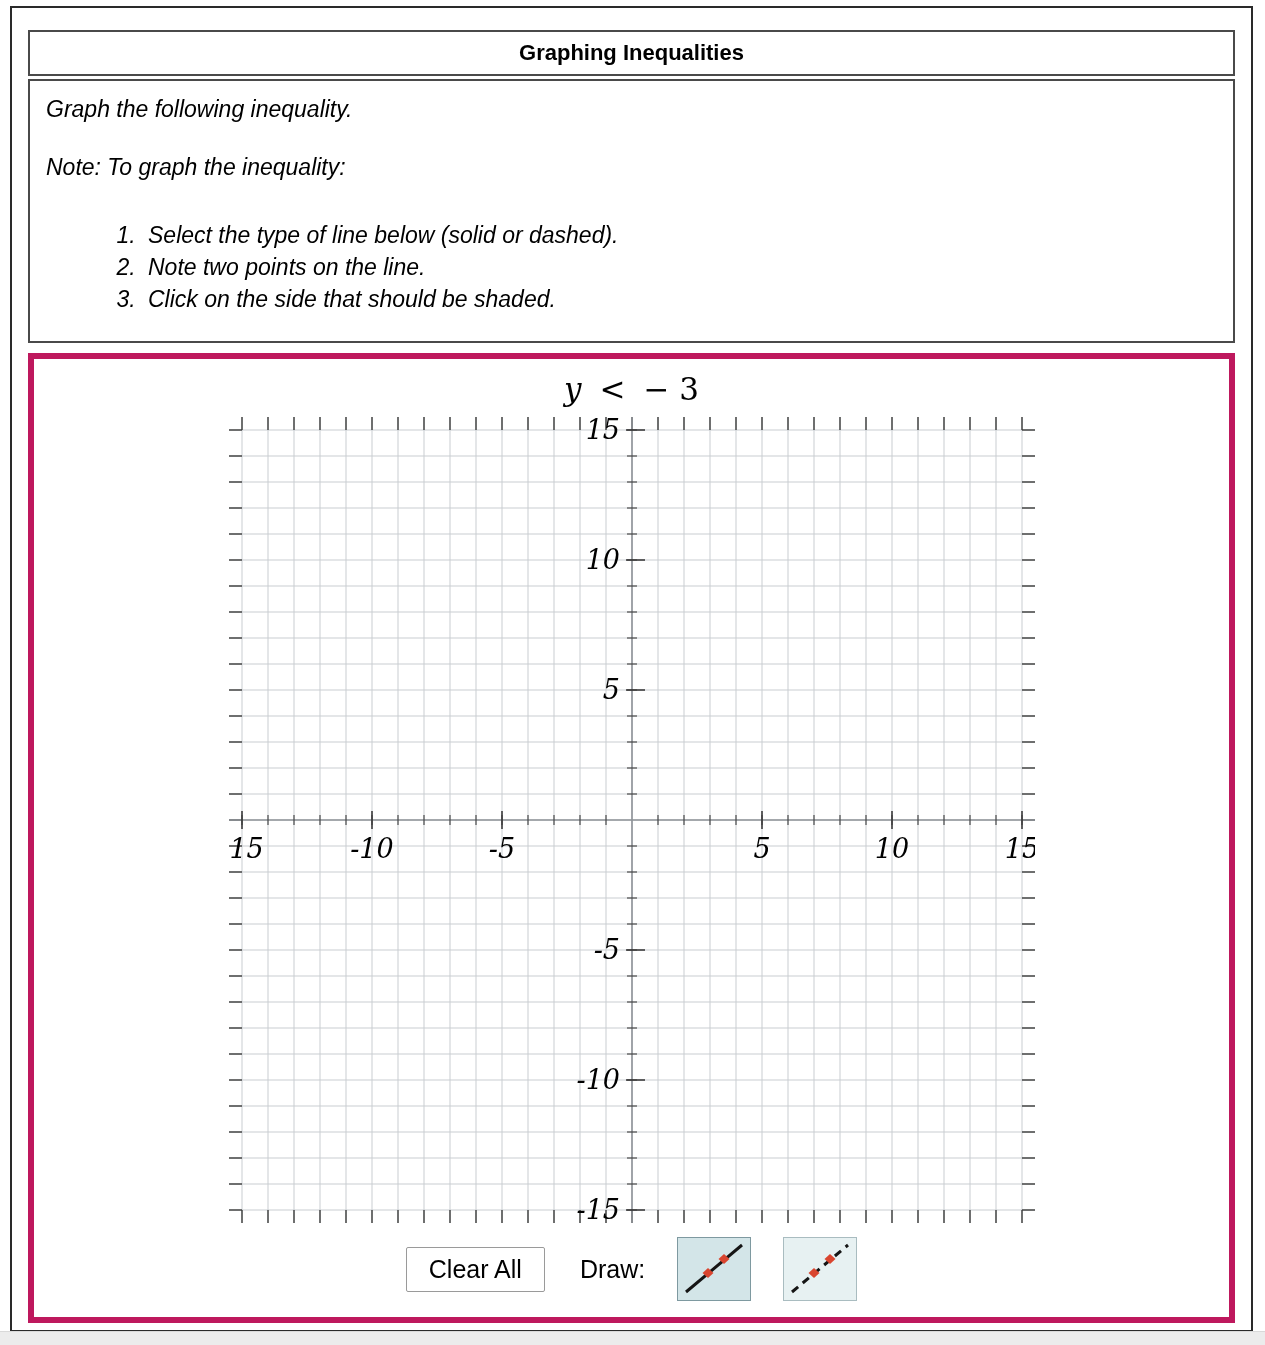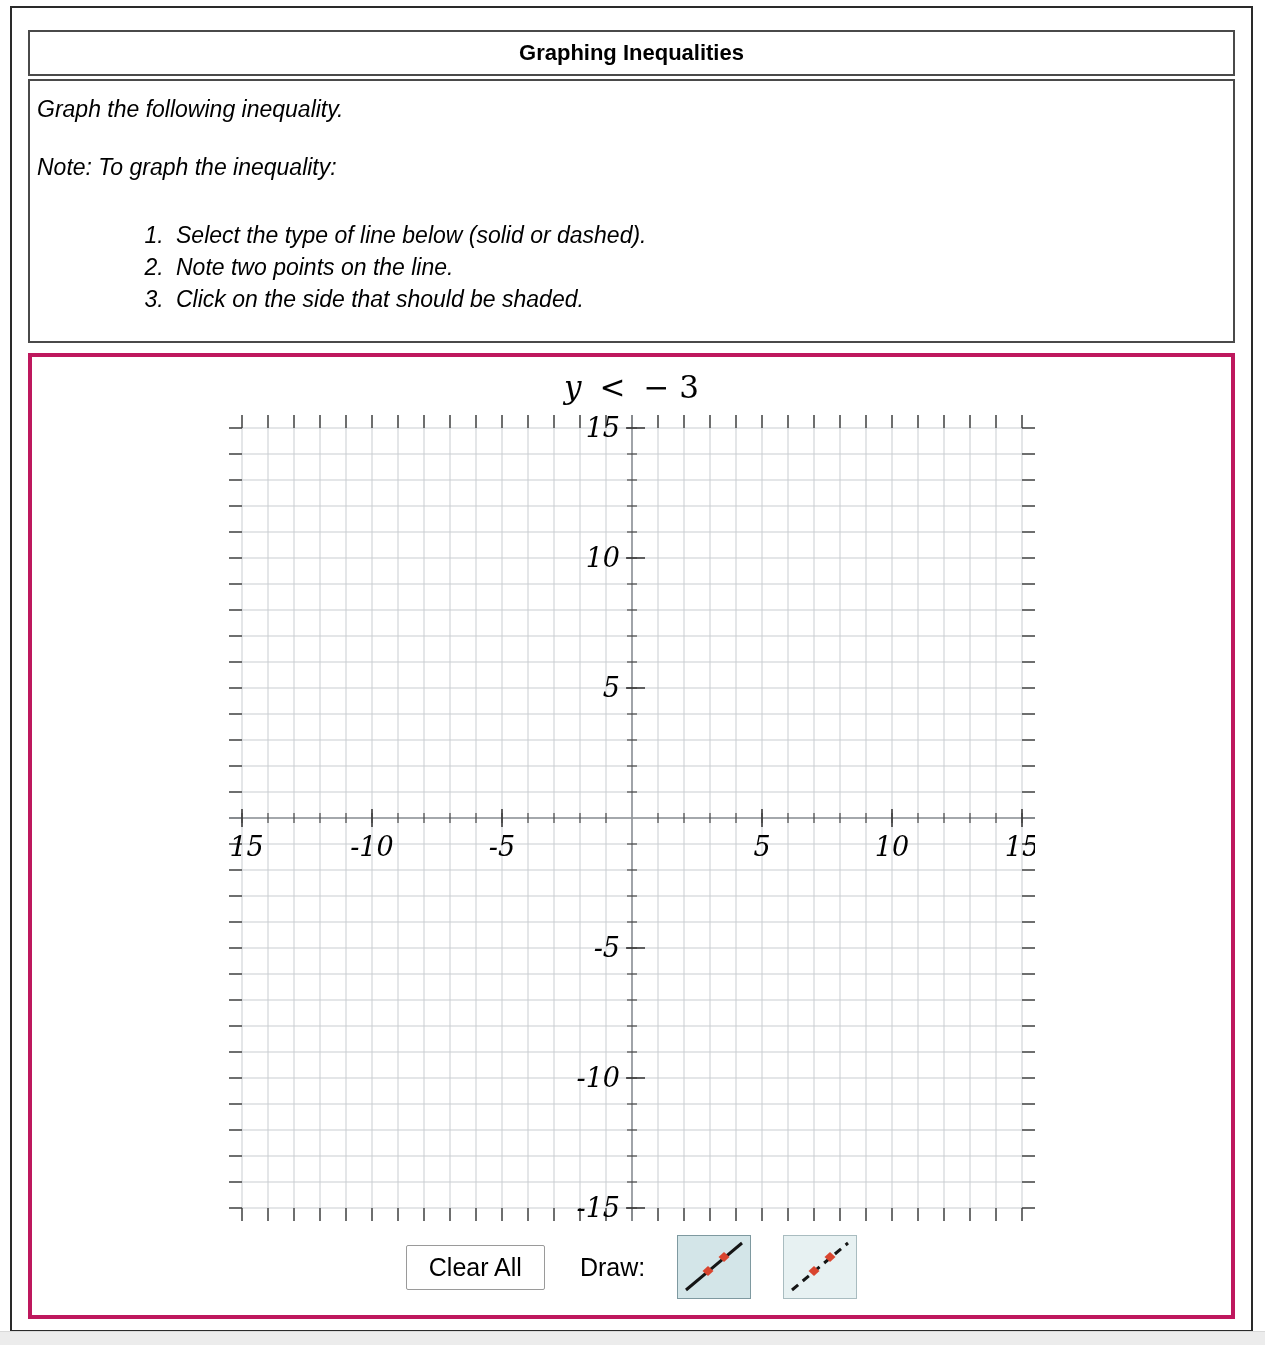--- a/index.html
+++ b/index.html
@@ -20,29 +20,29 @@
   .title-box{
     margin:22px 16px 0;border:2px solid #4a4a4a;
     text-align:center;padding:8px 0;
   }
   .title-box h1{
     margin:0;font-size:22px;line-height:26px;font-weight:bold;
     font-family:"Liberation Sans", sans-serif;
   }
   .instructions-box{
     margin:3px 16px 0;border:2px solid #4a4a4a;
-    padding:14px 7px 24px;
+    padding:14px 16px 24px;
     font-style:italic;font-size:23px;line-height:28px;
   }
   .instructions-box p{margin:0 0 30px 0;}
   .instructions-box p.note{margin-bottom:40px;}
   .instructions-box ol{margin:0;padding-left:96px;}
-  .instructions-box li{margin-bottom:4px;padding-left:6px;margin-left:37px;}
+  .instructions-box li{margin-bottom:4px;padding-left:6px;}
   .graph-box{
-    margin:10px 16px 0;border:4px solid #be185d;
+    margin:10px 16px 0;border:6px solid #be185d;
     text-align:center;
   }
   .equation{
     margin:12px 0 8px;font-size:31px;line-height:36px;
     font-family:"DejaVu Serif", serif;
   }
   .equation .var{font-style:italic;}
   .equation .op{font-style:normal;margin:0 18px;}
   .equation .num{font-style:normal;}
   .grid-wrap{margin:10px auto 0;width:806px;height:806px;}

